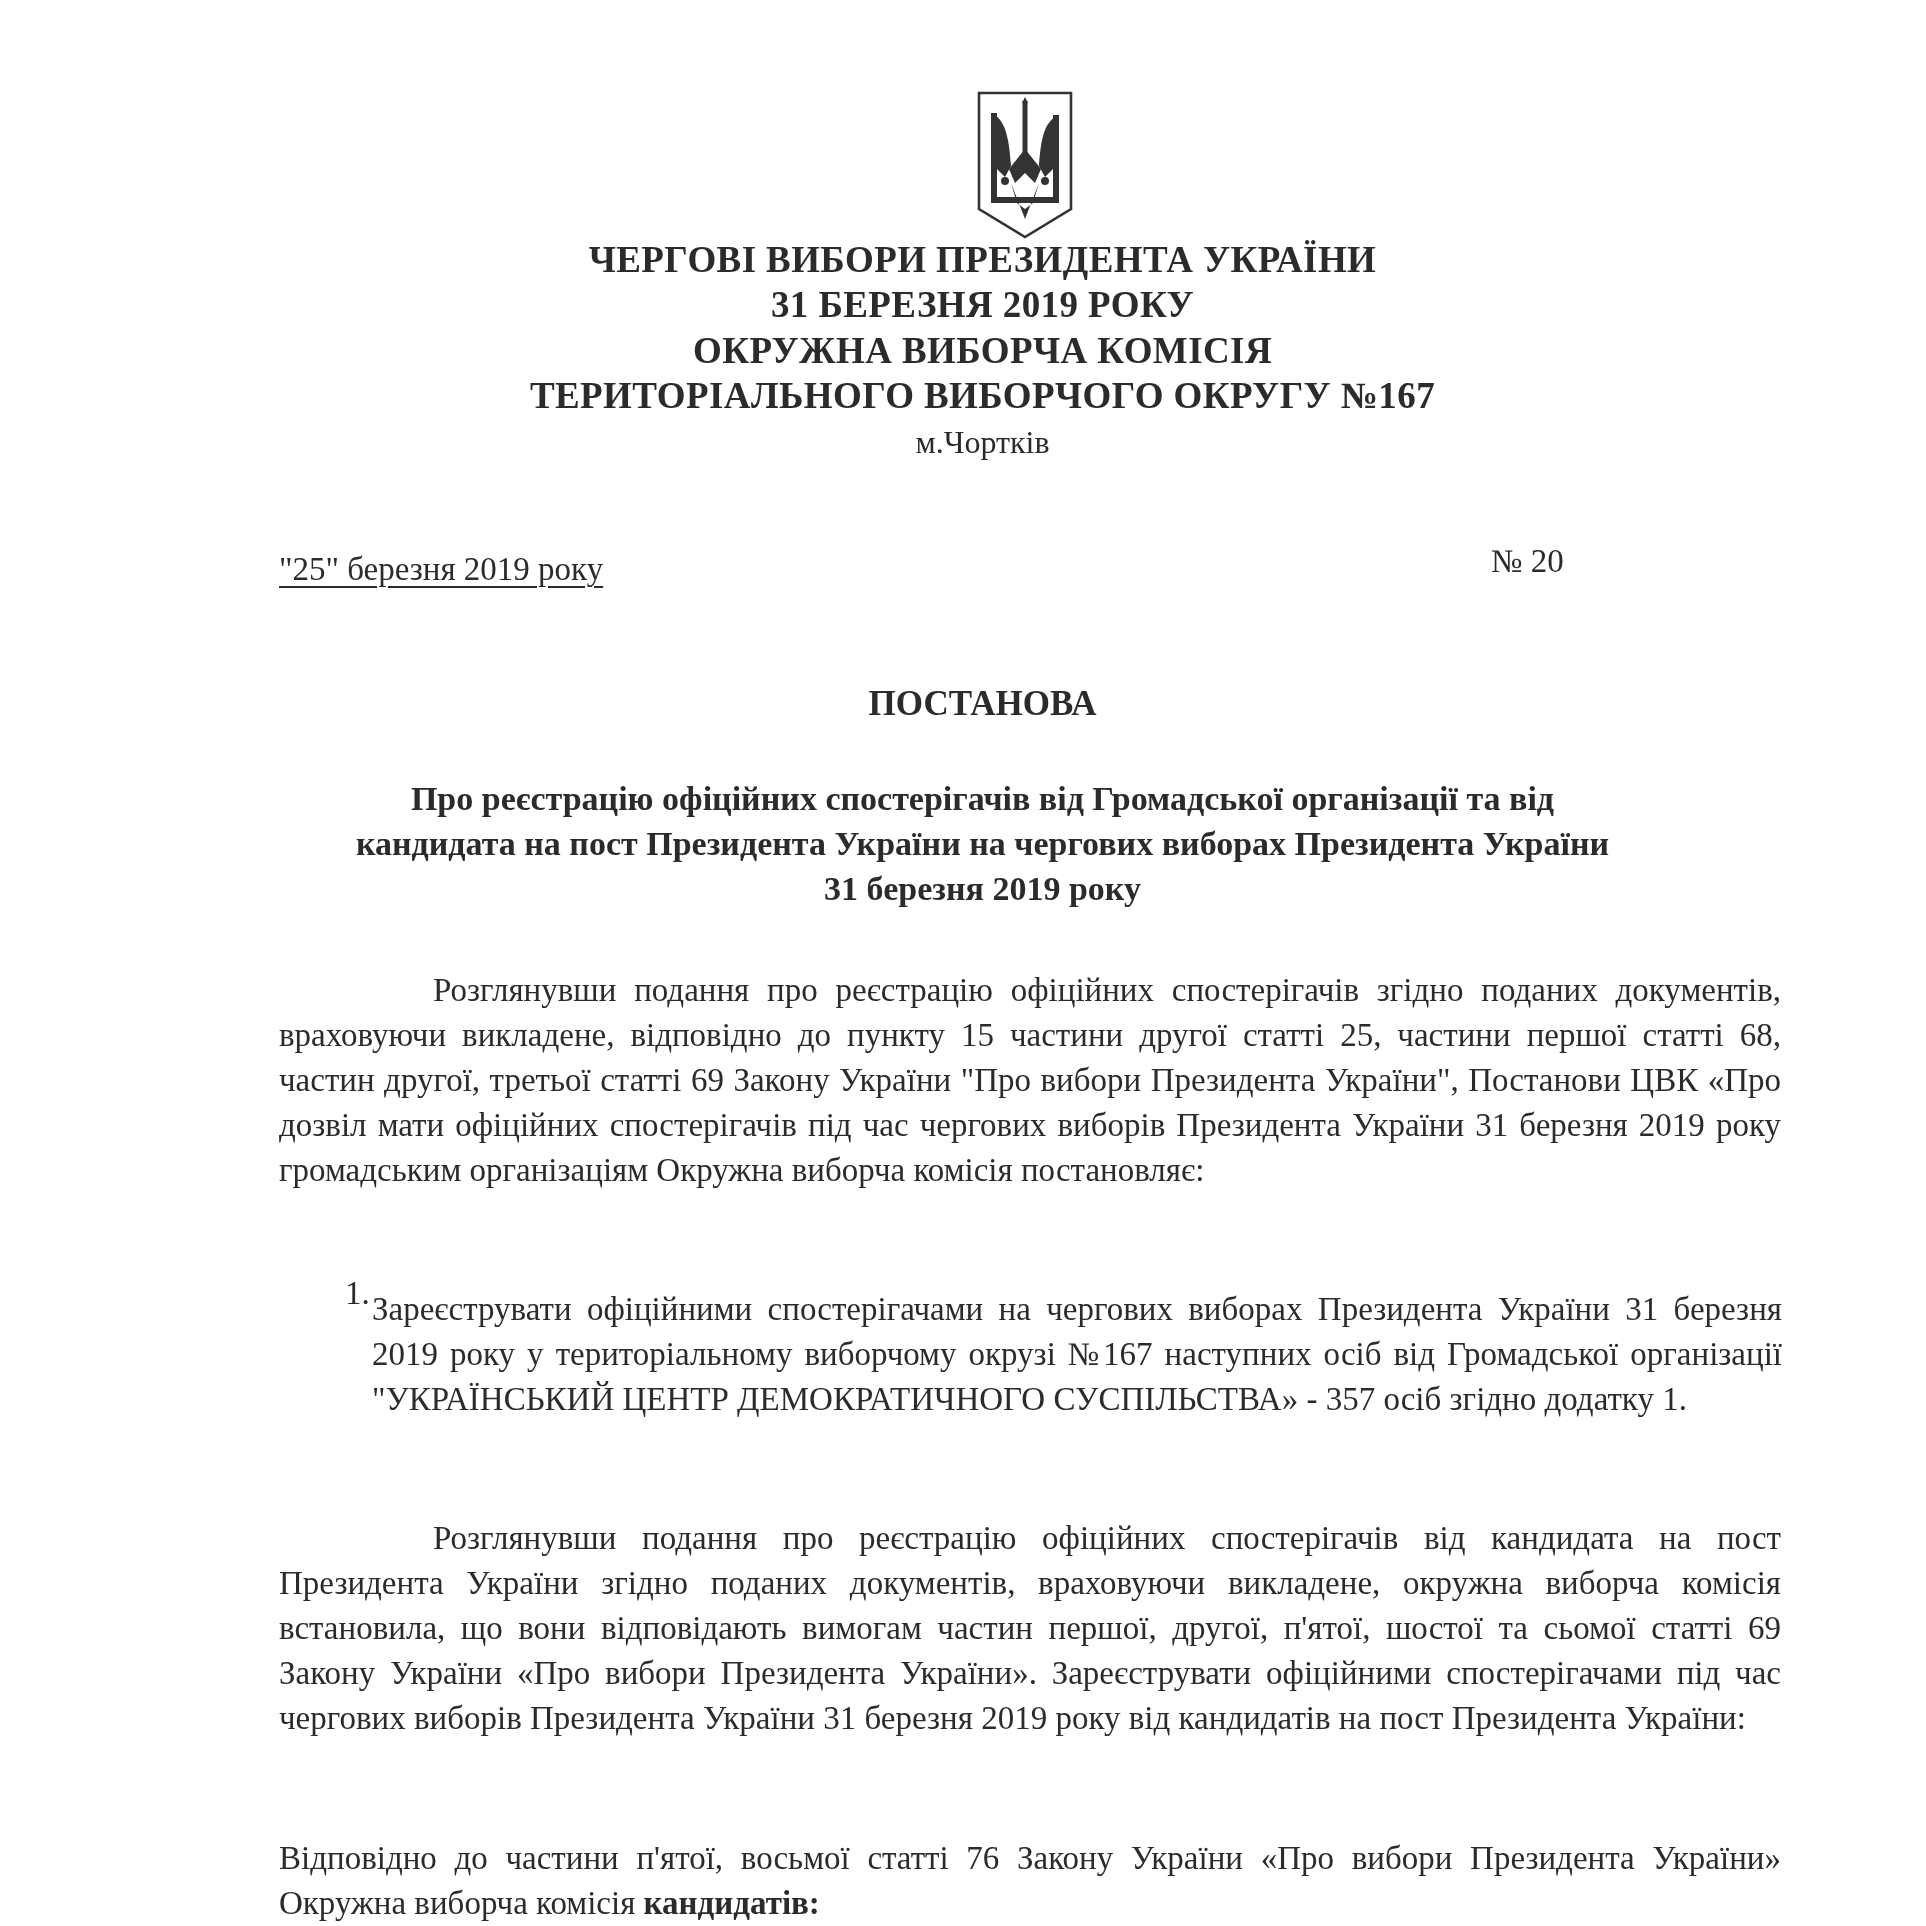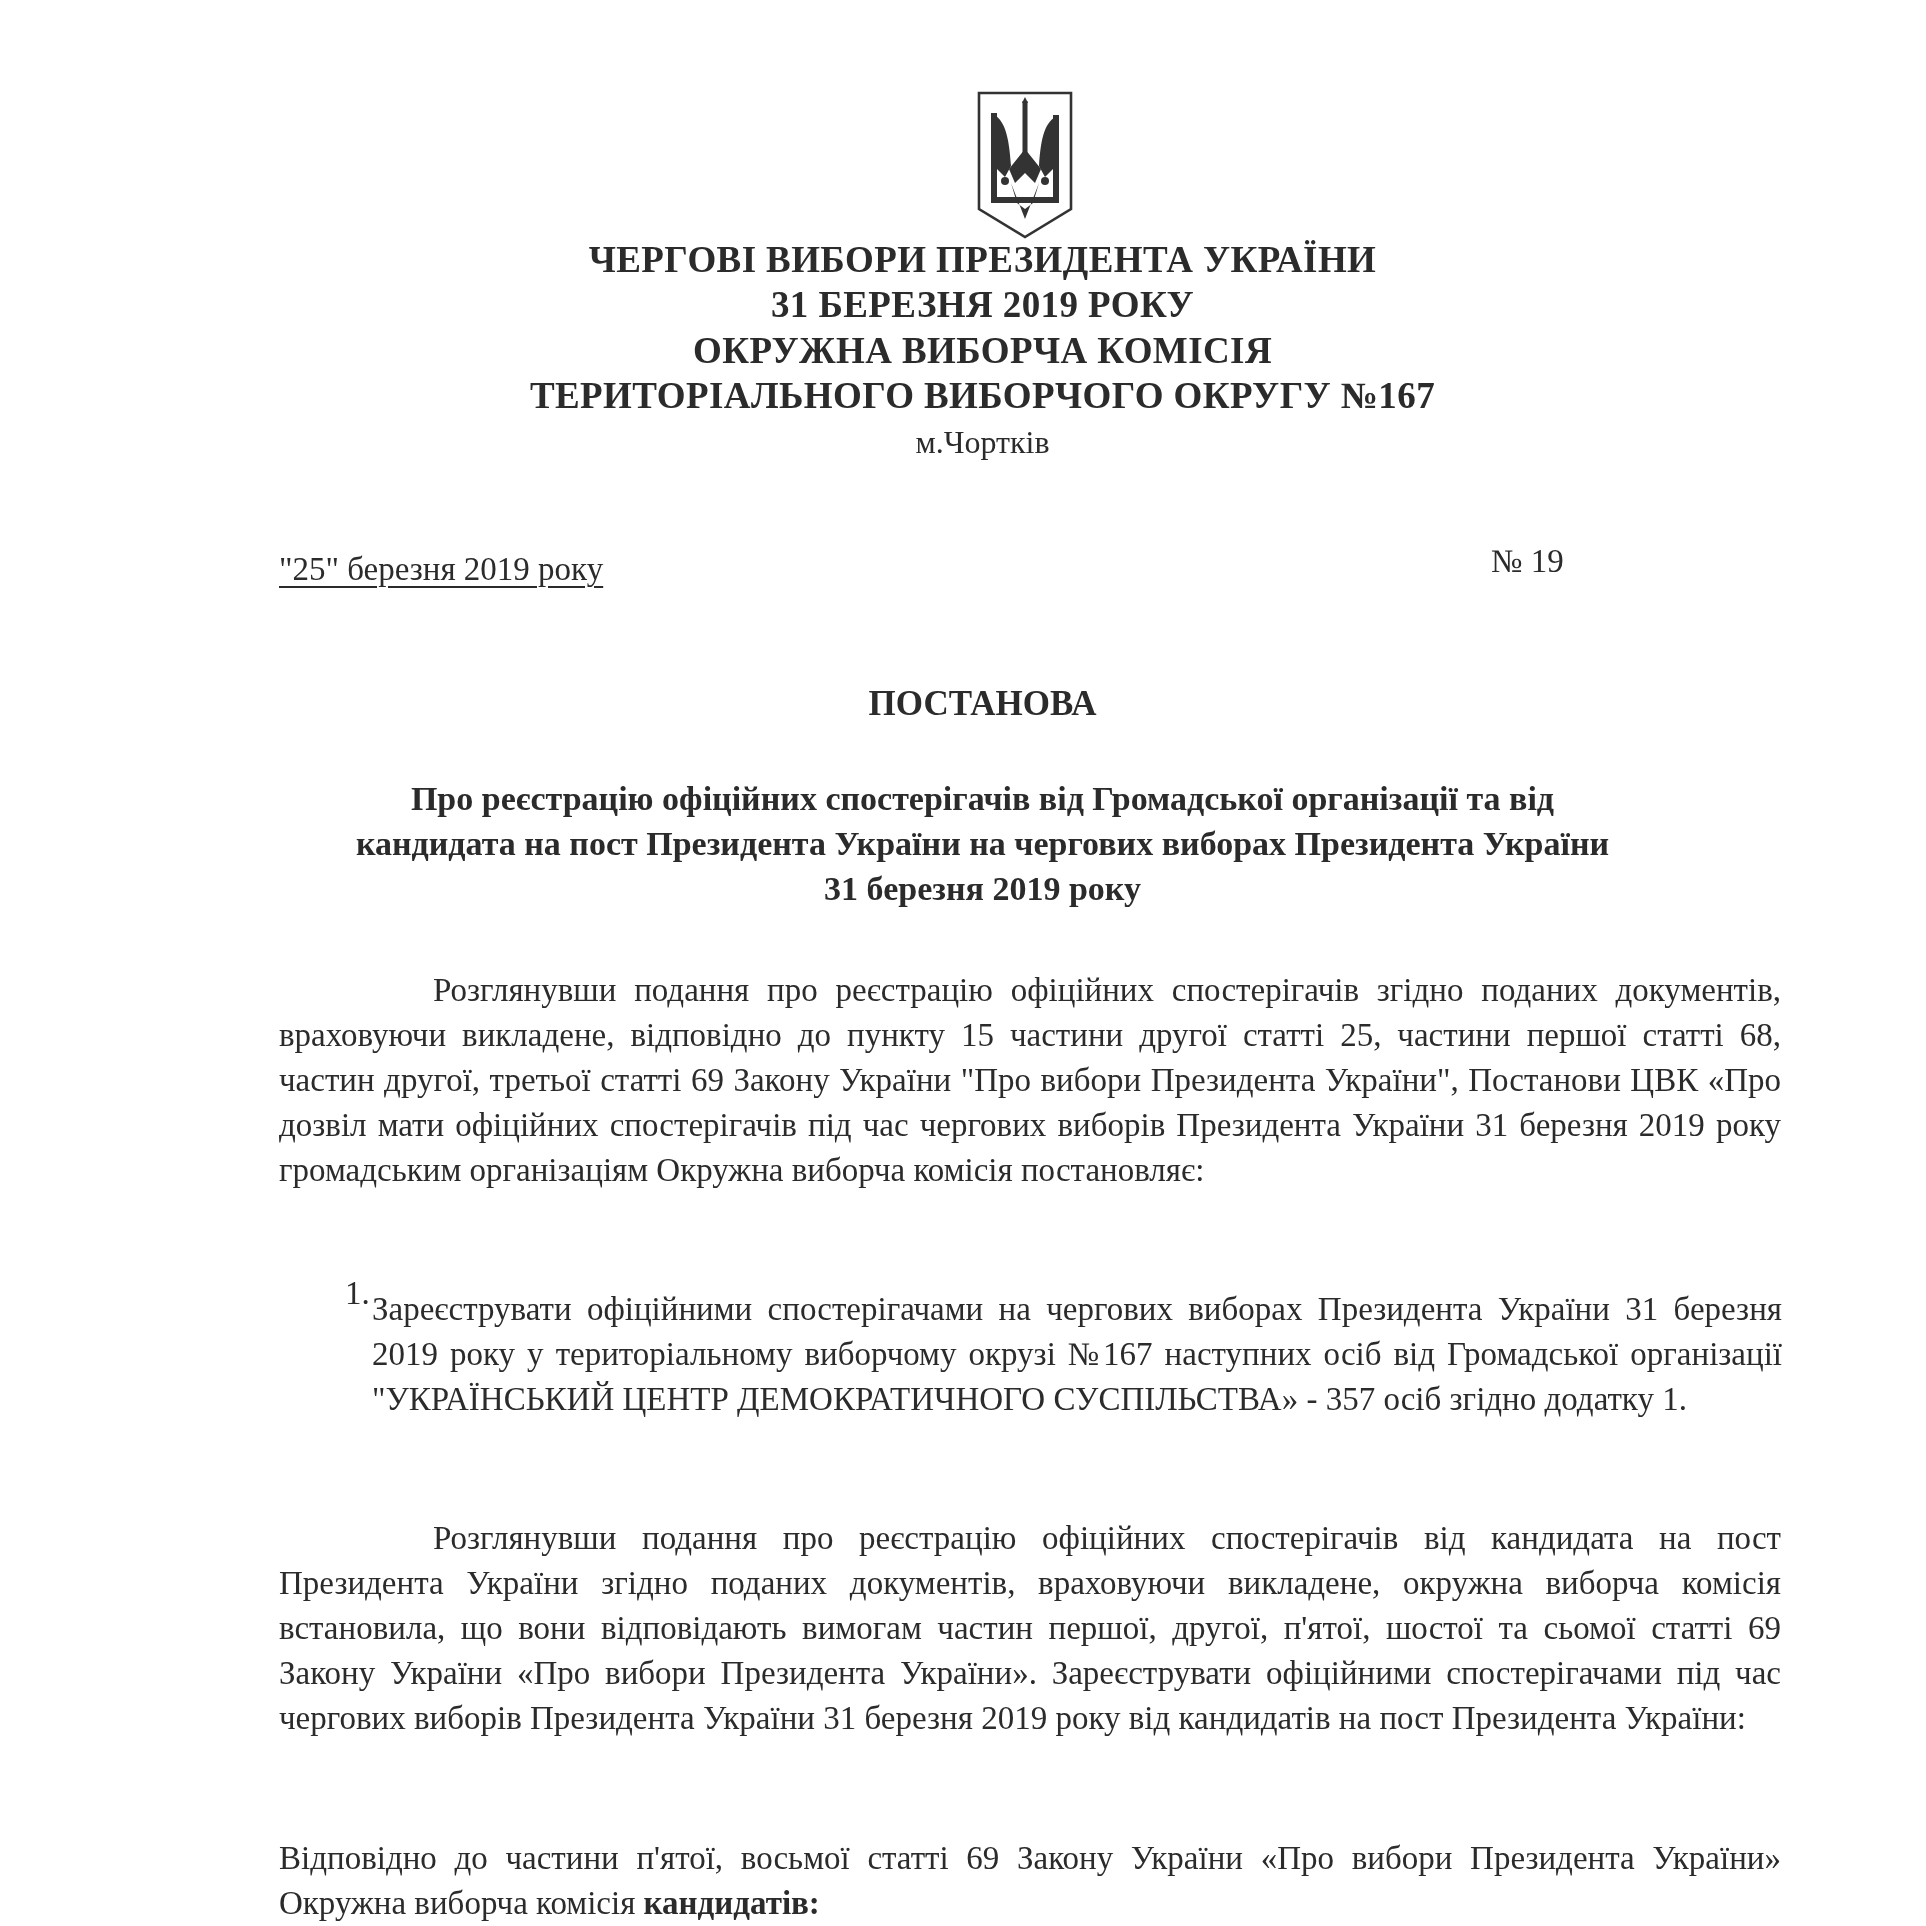--- a/index.html
+++ b/index.html
@@ -39,29 +39,29 @@
   </svg>
 </div>
 
 <div class="abs center hdr" style="top:237px;">ЧЕРГОВІ ВИБОРИ  ПРЕЗИДЕНТА УКРАЇНИ</div>
 <div class="abs center hdr" style="top:282px;">31 БЕРЕЗНЯ 2019 РОКУ</div>
 <div class="abs center hdr" style="top:328px;">ОКРУЖНА ВИБОРЧА КОМІСІЯ</div>
 <div class="abs center hdr" style="top:373px;">ТЕРИТОРІАЛЬНОГО ВИБОРЧОГО ОКРУГУ №167</div>
 <div class="abs center city" style="top:420px;">м.Чортків</div>
 
 <div class="abs date" style="left:279px; top:551px;">"25" березня 2019 року</div>
-<div class="abs body-text" style="left:1491px; top:539px;">№ 19</div>
+<div class="abs body-text" style="left:1491px; top:539px;">№ 20</div>
 
 <div class="abs center title-main" style="top:684px;">ПОСТАНОВА</div>
 
 <div class="abs center title-sub" style="top:776px;">Про реєстрацію офіційних спостерігачів від  Громадської організації та  від</div>
 <div class="abs center title-sub" style="top:821px;">кандидата на пост  Президента України   на чергових виборах Президента України</div>
 <div class="abs center title-sub" style="top:866px;">31 березня 2019 року</div>
 
 <div class="abs body-text just" style="left:279px; top:952px; width:1502px; text-indent:154px;">Розглянувши подання про реєстрацію офіційних спостерігачів згідно поданих документів, враховуючи викладене, відповідно до пункту 15 частини другої статті 25, частини першої статті 68, частин другої, третьої статті 69 Закону України "Про вибори Президента України", Постанови ЦВК «Про дозвіл мати офіційних спостерігачів під час чергових виборів Президента України 31 березня 2019 року громадським організаціям Окружна виборча комісія постановляє:</div>
 
 <div class="num body-text" style="left:345px; top:1271px;">1.</div>
 <div class="item body-text just" style="left:372px; top:1271px; width:1410px; text-indent:0;">Зареєструвати офіційними спостерігачами на чергових виборах Президента України 31 березня 2019 року у територіальному виборчому окрузі №167 наступних осіб від Громадської організації "УКРАЇНСЬКИЙ ЦЕНТР ДЕМОКРАТИЧНОГО СУСПІЛЬСТВА» - 357 осіб згідно додатку 1.</div>
 
 <div class="abs body-text just" style="left:279px; top:1500px; width:1502px; text-indent:154px;">Розглянувши подання про реєстрацію офіційних спостерігачів від кандидата на пост Президента України згідно поданих документів, враховуючи викладене, окружна виборча комісія встановила, що вони відповідають вимогам частин першої, другої, п'ятої, шостої та сьомої статті 69 Закону України «Про вибори Президента України». Зареєструвати офіційними спостерігачами під час чергових виборів Президента України 31 березня 2019 року від кандидатів на пост Президента України:</div>
 
-<div class="abs body-text just" style="left:279px; top:1820px; width:1502px;"><span>Відповідно до частини п'ятої, восьмої статті 69 Закону України «Про вибори Президента України» Окружна виборча комісія </span><b>кандидатів:</b></div>
+<div class="abs body-text just" style="left:279px; top:1820px; width:1502px;"><span>Відповідно до частини п'ятої, восьмої статті 76 Закону України «Про вибори Президента України» Окружна виборча комісія </span><b>кандидатів:</b></div>
 
 
 </body></html>

